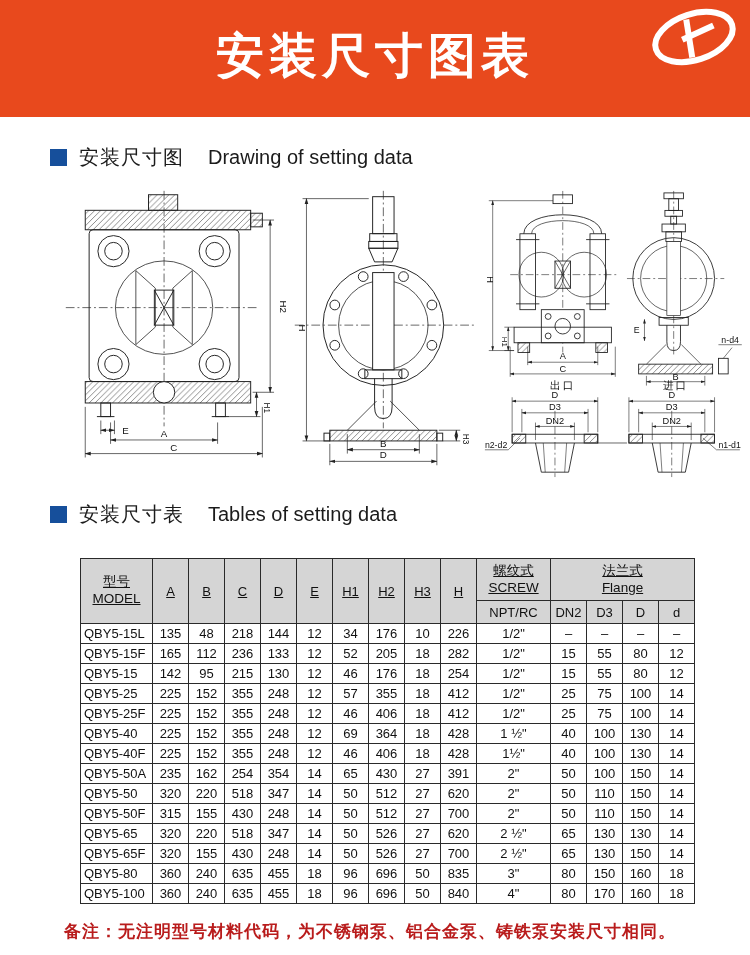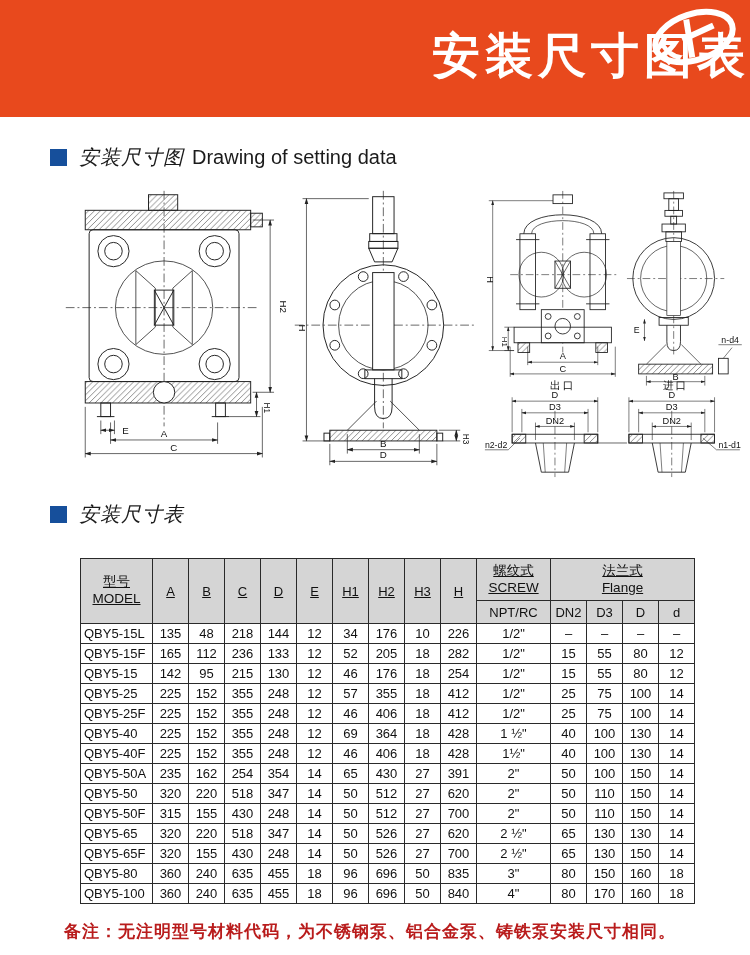--- a/index.html
+++ b/index.html
@@ -2,28 +2,28 @@
 <html><head>
 <meta charset="utf-8">
 <style>
   * { box-sizing: border-box; }
   html,body { margin:0; padding:0; background:#fff; }
   body { width:750px; height:955px; font-family:"Liberation Sans","DejaVu Sans",sans-serif; color:#1a1a1a; overflow:hidden; }
   .page { width:750px; height:955px; background:#ffffff; position:relative; }
 
   
   .banner { height:117px; background:#e8491d; position:relative; }
-  .banner h1 { margin:0; text-align:right; line-height:112px; font-size:48px; font-weight:bold;
+  .banner h1 { margin:0; text-align:center; line-height:112px; font-size:48px; font-weight:bold;
                color:#ffffff; letter-spacing:5px; }
   .banner .logo { position:absolute; top:4px; right:8px; }
 
   
   .section-title { display:flex; align-items:center; margin-left:50px; font-size:20px; color:#1b1b1b; }
   .section-title .bullet { width:17px; height:17px; background:#164f9b; margin-right:12px; flex:0 0 auto; }
-  .section-title .zh { letter-spacing:1px; margin-right:8px;font-style:italic; }
+  .section-title .zh { letter-spacing:1px; margin-right:24px; }
   .st1 { margin-top:27px; }
   .st2 { margin-top:16px; }
 
   
   .drawings { display:flex; align-items:flex-start; padding-left:58px; padding-right:4px; margin-top:14px; height:300px; }
   .drawings svg { display:block; }
 
   
   table.dims { border-collapse:collapse; table-layout:fixed; margin:30px 0 0 80px; width:614px;
                font-size:13px; color:#111; }
@@ -322,20 +322,21 @@
         <text x="196" y="227" text-anchor="middle">D3</text>
         <text x="196" y="241" text-anchor="middle">DN2</text>
         <text x="244" y="266" font-size="9">n1-d1</text>
       </g>
     </svg>
   </div>
 
   <div class="section-title st2">
     <span class="bullet"></span>
     <span class="zh">安装尺寸表</span>
+    <span class="en">Tables of setting data</span>
   </div>
 
   <table class="dims">
     <colgroup>
       <col style="width:72px">
       <col style="width:36px">
         <col style="width:36px">
         <col style="width:36px">
         <col style="width:36px">
         <col style="width:36px">

